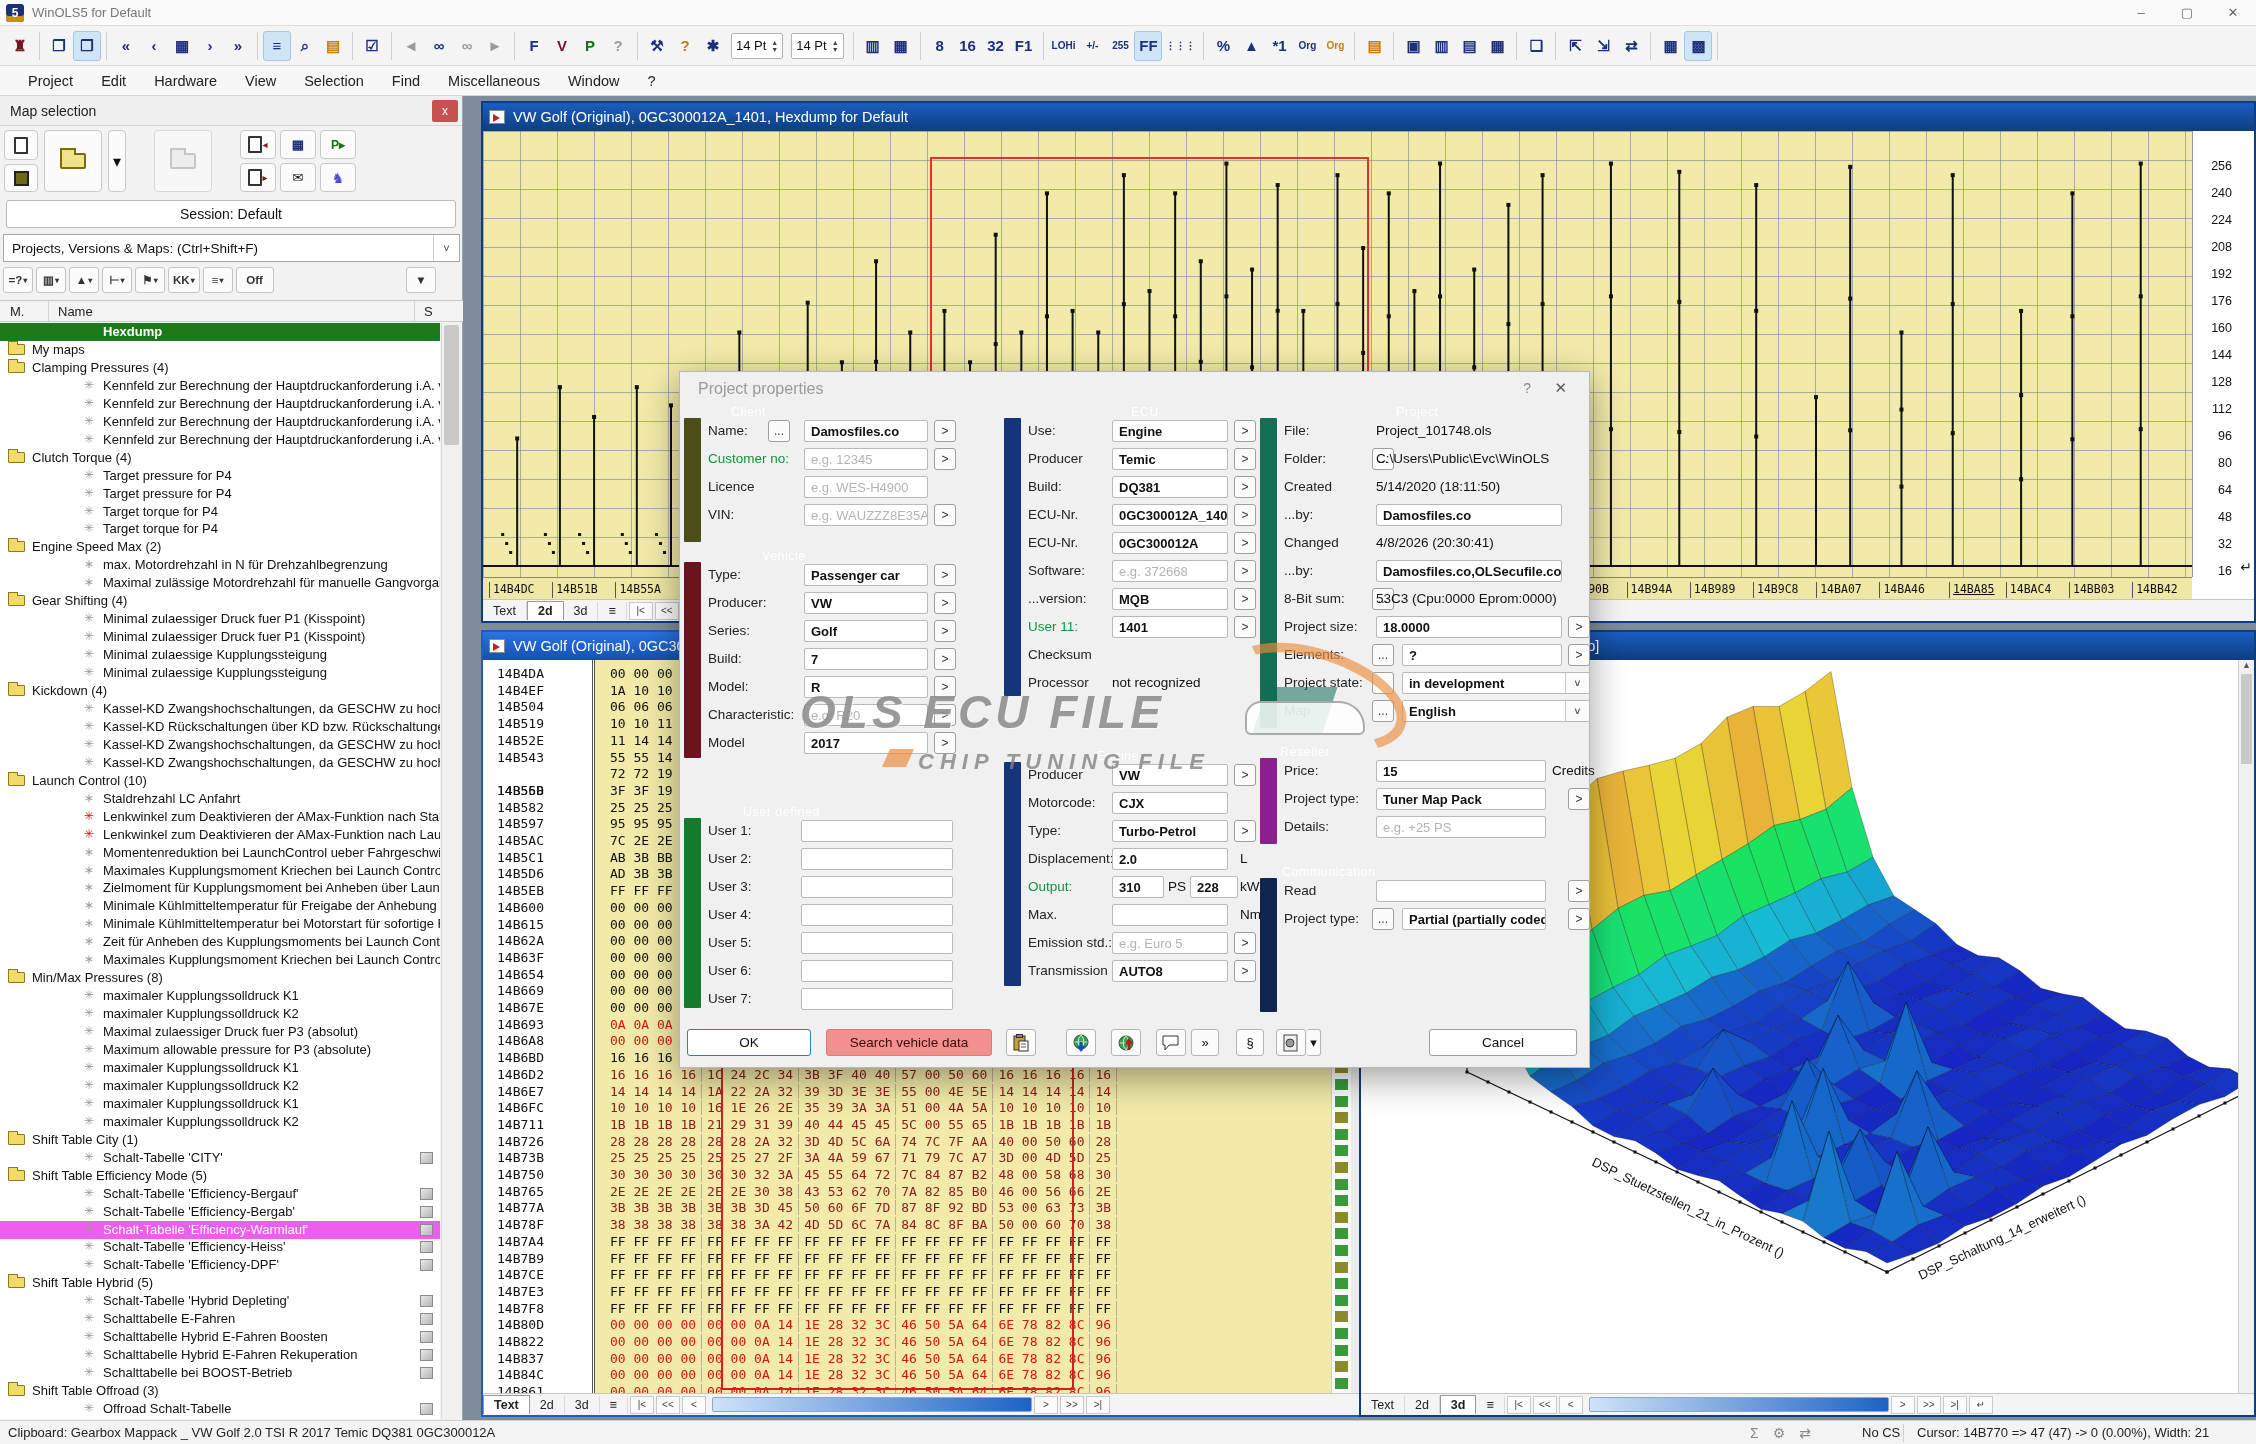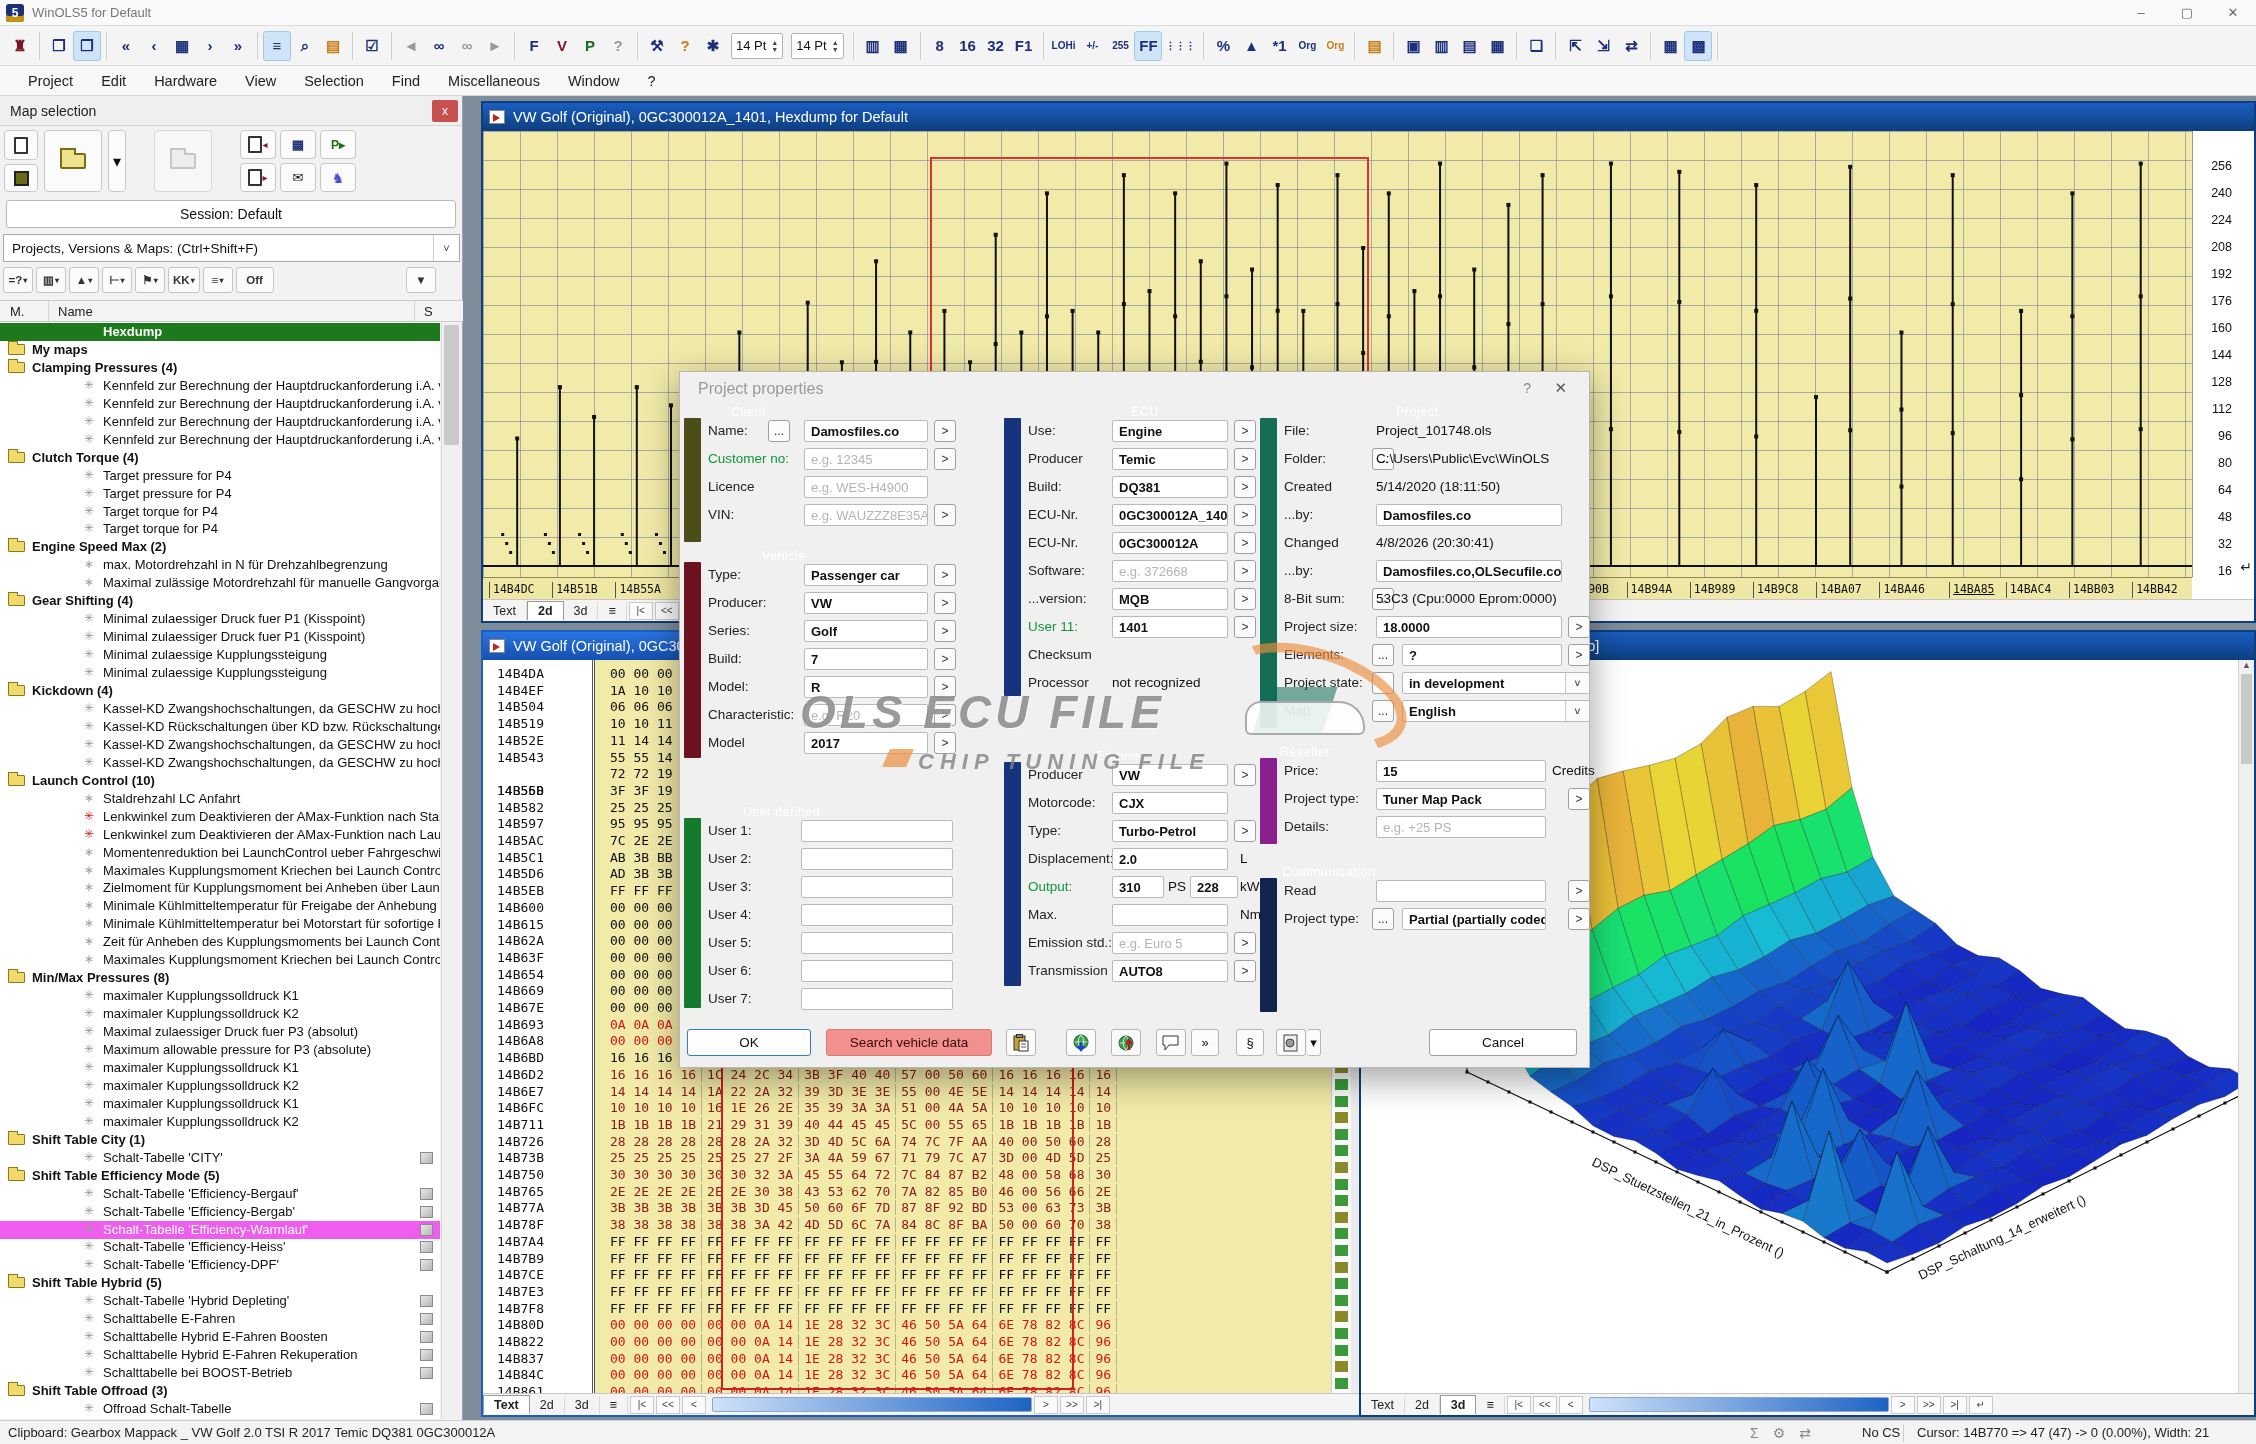--- a/index.html
+++ b/index.html
@@ -44,21 +44,21 @@
 .fbtn{height:26px;min-width:30px;background:#fbfbfb;border:1px solid #c4c4c4;border-radius:3px;font-size:11.5px;font-weight:bold;color:#333;display:flex;align-items:center;justify-content:center;padding:0 4px}
 .fbtn small{font-size:8px;margin-left:1px}
 #treehead{position:absolute;left:0;top:204px;width:463px;height:22px;background:#f3f3f3;border-top:1px solid #c9c9c9;border-bottom:1px solid #c9c9c9;font-size:13px;color:#222}
 #treehead .c1{position:absolute;left:10px;top:3px}
 #treehead .c2{position:absolute;left:58px;top:3px}
 #treehead .c3{position:absolute;left:424px;top:3px}
 #treehead .vline{position:absolute;top:0;width:1px;height:100%;background:#d5d5d5}
 #tree{position:absolute;left:0;top:227px;width:440px;height:1096px;background:#fff;overflow:hidden}
 .trow{position:absolute;left:0;width:440px;height:18px;font-size:13px;white-space:nowrap;overflow:hidden}
 .trow .lbl{position:absolute;top:1px}
-.trow.folder .lbl{font-weight:bold}
+.trow.folder .lbl{font-weight:normal}
 .trow.selgreen{background:#1c7a1c}
 .trow.selgreen .lbl{color:#fff;font-weight:bold}
 .trow.selmag{background:#ef5def}
 .trow.selmag .lbl{color:#fff}
 .tfold{position:absolute;left:8px;top:3px;width:17px;height:11px;background:#f3d96a;border:1px solid #8a7a1a;border-radius:1px}
 .tfold:before{content:"";position:absolute;left:-1px;top:-4px;width:8px;height:3px;background:#f3d96a;border:1px solid #8a7a1a;border-bottom:none}
 .tstar{position:absolute;left:84px;top:1px;color:#9a9a9a;font-size:12px}
 .tstar.red{color:#cc2222}
 .sicon{position:absolute;left:420px;top:3px;width:13px;height:12px;background:linear-gradient(135deg,#e8e8e8,#b5b5b5);border:1px solid #8a8a8a}
 #treescroll{position:absolute;right:1px;top:227px;width:20px;height:1096px;background:#f0f0f0;border-left:1px solid #d9d9d9}

